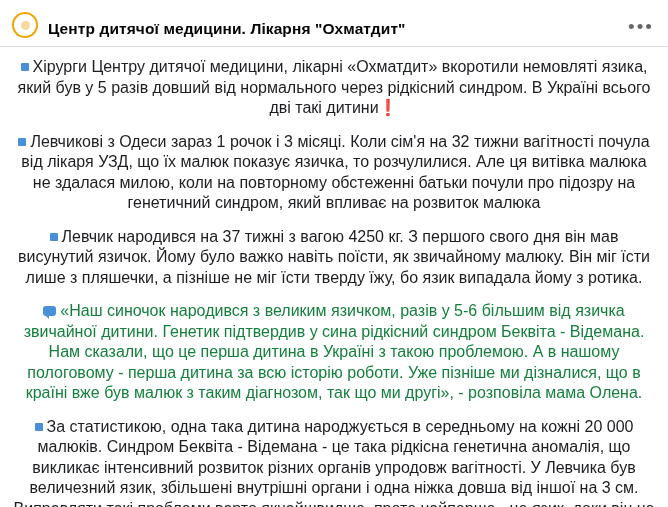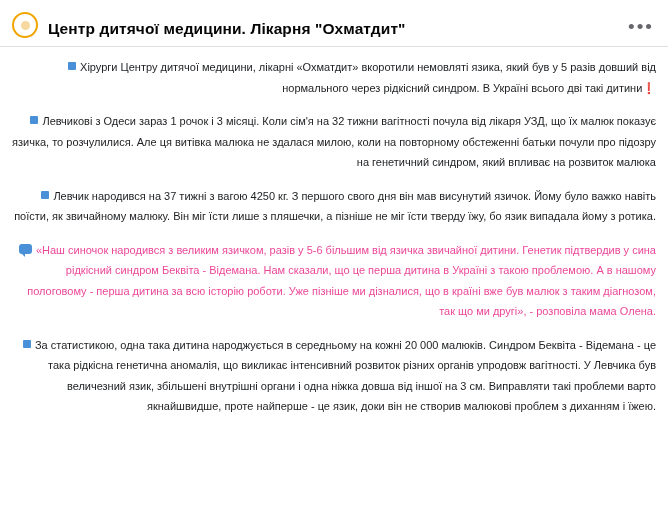--- a/index.html
+++ b/index.html
@@ -74,25 +74,25 @@
   .divider {
     height: 1px;
     background: #dddfe2;
     width: 100%;
   }
   .post-body {
     padding: 10px 12px 0 12px;
     box-sizing: border-box;
   }
   .para {
-    font-size: 11px;
+    font-size: 16px;
     line-height: 20.5px;
     color: #1c1e21;
     margin: 0 0 13px 0;
-    text-align: right;
+    text-align: center;
   }
   .para:last-child {
     margin-bottom: 10px;
   }
   .bullet {
     display: inline-block;
     width: 8px;
     height: 8px;
     background: #4a90d9;
     border-radius: 1px;
@@ -119,21 +119,21 @@
     height: 0;
     border-left: 4px solid transparent;
     border-right: 0 solid transparent;
     border-top: 4px solid #4a90d9;
   }
   .excl {
     color: #e03030;
     font-weight: bold;
   }
   .quote-text {
-    color: #ec4899;
+    color: #15803d;
   }
 </style>
 </head>
 <body>
 
 <div class="post">
 
   <div class="post-header">
     <div class="avatar"></div>
     <div class="page-title">Центр дитячої медицини. Лікарня "Охматдит"</div>

